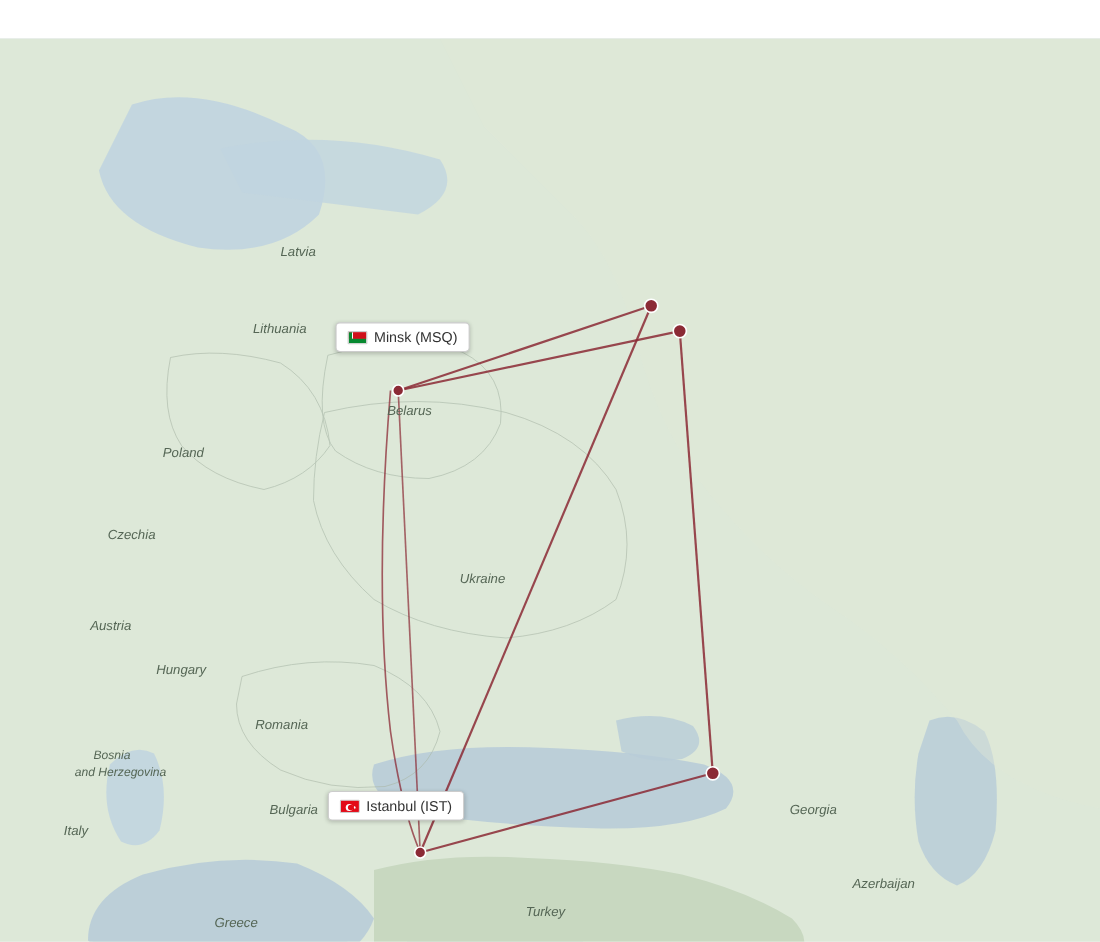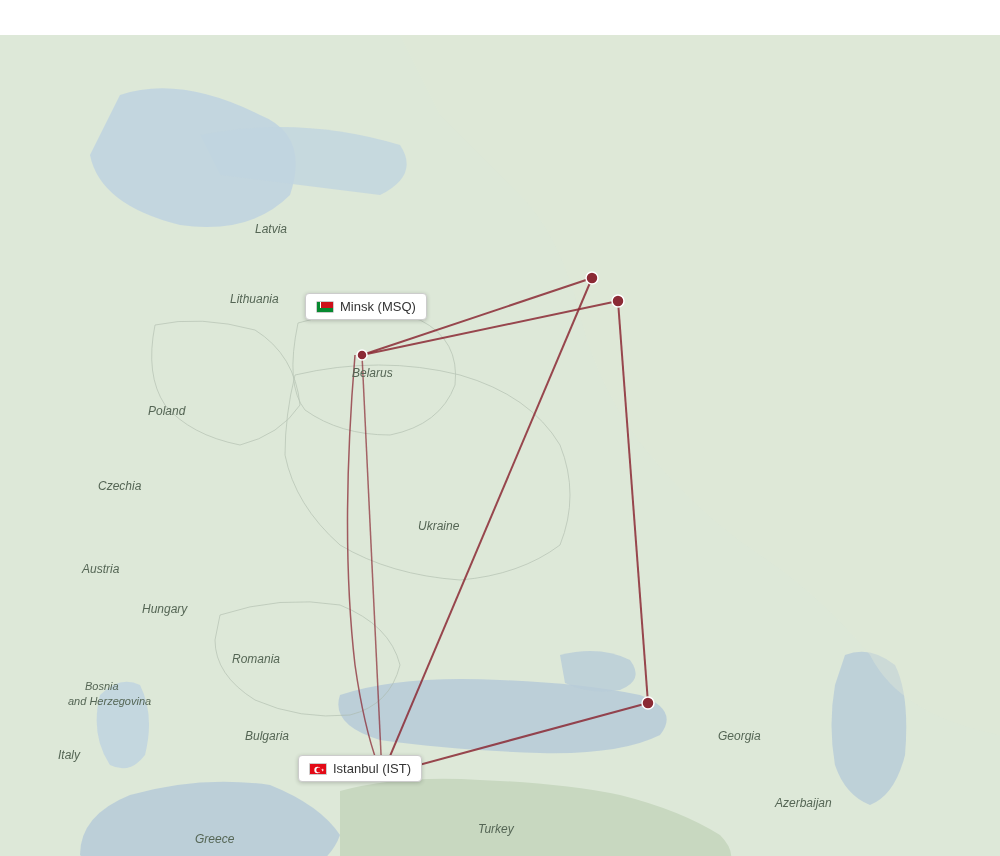--- a/index.html
+++ b/index.html
@@ -139,21 +139,21 @@
     <span class="city-flag" style="display:inline-flex; flex-direction:column; border:1px solid #ccc; overflow:hidden; border-radius:1px;">
       <span style="flex:1; background:#CF101A; display:flex; align-items:stretch;">
         <span style="width:4px; background:#078930; border-right:1px solid white; background: repeating-linear-gradient(0deg, #CF101A 0px, #CF101A 2px, white 2px, white 3px); background: #078930;"></span>
         <span style="flex:1; background:#CF101A;"></span>
       </span>
       <span style="flex:0.6; background:#078930;"></span>
     </span>
     <span>Minsk (MSQ)</span>
   </div>
 
-  <div class="city-label" style="left: 298px; top: 720px;">
+  <div class="city-label" style="left: 298px; top: 684px;">
 
     <span class="city-flag" style="background:#E30A17; border:1px solid #ccc; border-radius:1px; position:relative; overflow:hidden;">
       <svg width="18" height="12" viewBox="0 0 18 12">
         <rect width="18" height="12" fill="#E30A17"></rect>
         <circle cx="7.5" cy="6" r="3.2" fill="white"></circle>
         <circle cx="8.8" cy="6" r="2.5" fill="#E30A17"></circle>
         <polygon points="11.5,6 12.8,4.4 13.2,6.3 14.8,5.2 13.8,6.8 14.8,8.4 13.2,7.3 12.8,9.2 11.5,6" fill="white" transform="scale(0.7) translate(5,2)"></polygon>
       </svg>
     </span>
     <span>Istanbul (IST)</span>

